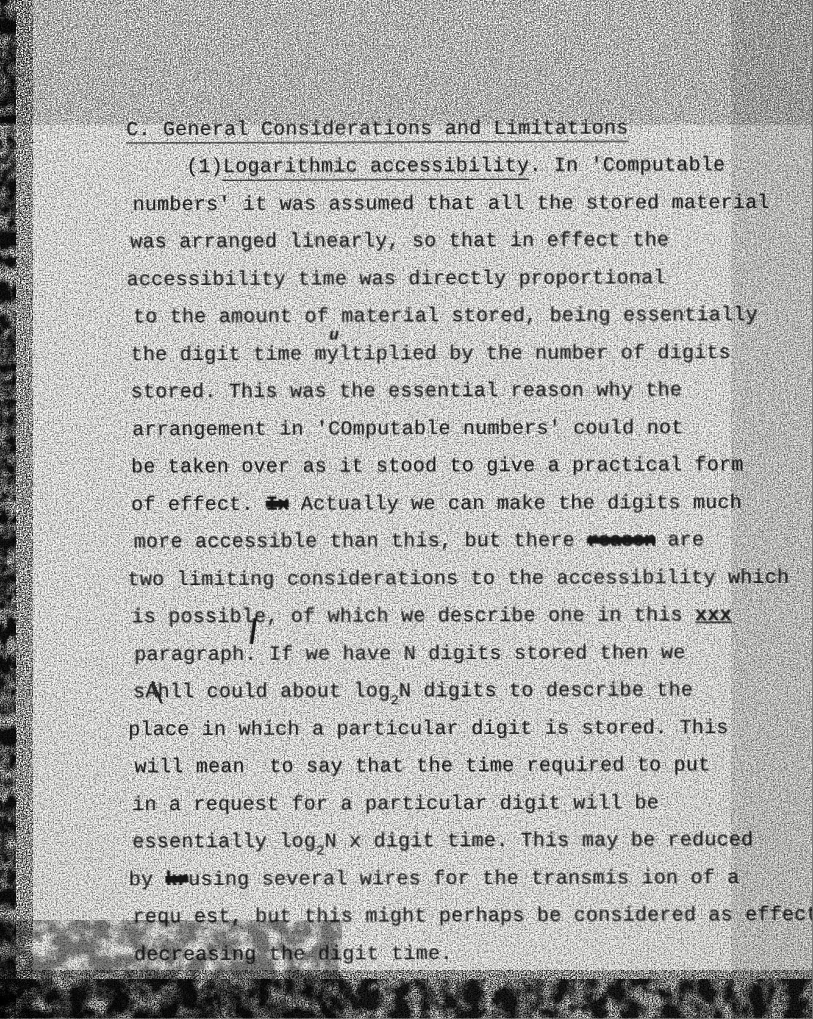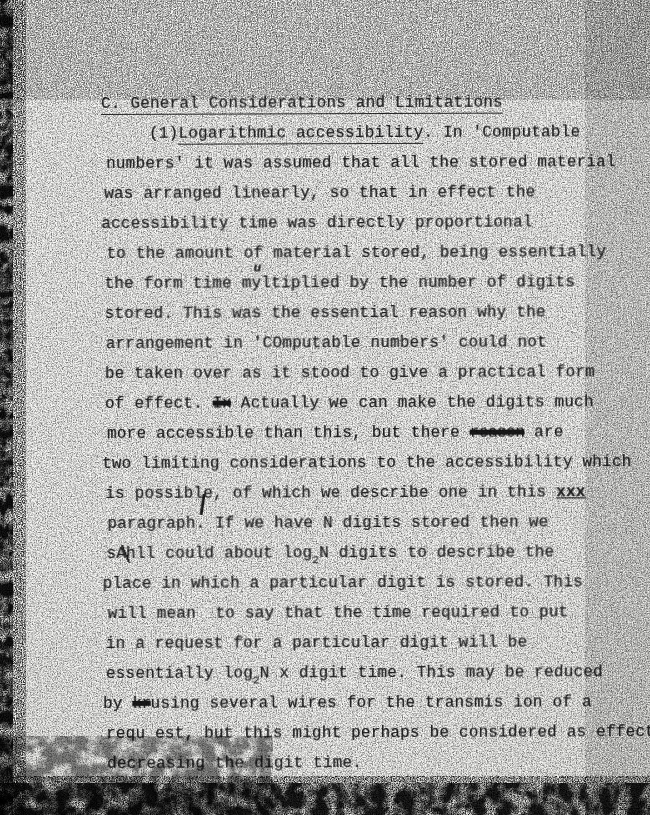--- a/index.html
+++ b/index.html
@@ -27,21 +27,21 @@
   }
   .line{
     height:30px;line-height:30px;white-space:pre;
   }
   .line:nth-child(3n){transform:translateX(2px);}
   .line:nth-child(4n+1){transform:translateX(-3px);}
   .line:nth-child(7n+2){transform:translateX(1px);}
   .underline{border-bottom:1.7px solid #2b2b2b;padding-bottom:1px;}
   .bold{font-weight:bold;text-decoration:underline;}
   .struck{
-    font-weight:normal;
+    font-weight:bold;
     text-decoration:line-through;
     text-decoration-thickness:5px;
     letter-spacing:-0.5px;
     color:#1d1d1d;
   }
   .sub{font-size:11px;vertical-align:-6px;}
   .slashed{
     position:relative;
     background:linear-gradient(68deg, transparent 45%, #2c2c2c 45%, #2c2c2c 53%, transparent 53%);
   }
@@ -63,21 +63,21 @@
 
 <div class="page">
 
   <div class="textblock">
       <div class="line"><span class="underline">C. General Considerations and Limitations</span></div>
       <div class="line" style="padding-left: 44px;"><span>(1)</span><span class="underline">Logarithmic accessibility</span><span>. In 'Computable</span></div>
       <div class="line"><span>numbers' it was assumed that all the stored material</span></div>
       <div class="line"><span>was arranged linearly, so that in effect the</span></div>
       <div class="line"><span>accessibility time was directly proportional</span></div>
       <div class="line"><span>to the amount of material stored, being essentially</span></div>
-      <div class="line"><span>the form time m</span><span class="rel">y<span class="above">u</span></span><span>ltiplied by the number of digits</span></div>
+      <div class="line"><span>the digit time m</span><span class="rel">y<span class="above">u</span></span><span>ltiplied by the number of digits</span></div>
       <div class="line"><span>stored. This was the essential reason why the</span></div>
       <div class="line"><span>arrangement in 'COmputable numbers' could not</span></div>
       <div class="line"><span>be taken over as it stood to give a practical form</span></div>
       <div class="line"><span>of effect. </span><span class="struck">Ix</span><span> Actually we can make the digits much</span></div>
       <div class="line"><span>more accessible than this, but there </span><span class="struck">reason</span><span> are</span></div>
       <div class="line"><span>two limiting considerations to the accessibility which</span></div>
       <div class="line"><span>is possible, of which we describe one in this </span><span class="bold">xxx</span></div>
       <div class="line"><span>paragraph. If we have N digits stored then we</span></div>
       <div class="line"><span>s</span><span class="slashed">Ah</span><span>ll could about log</span><span class="sub">2</span><span>N digits to describe the</span></div>
       <div class="line"><span>place in which a particular digit is stored. This</span></div>

